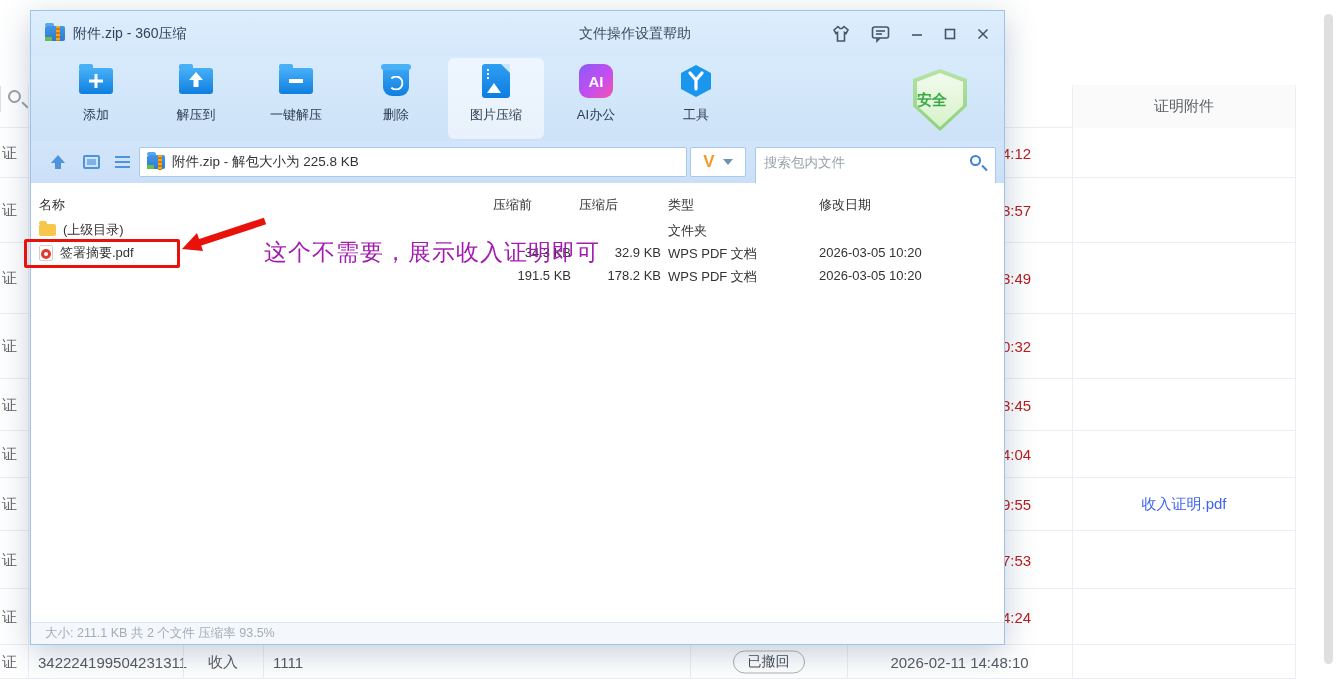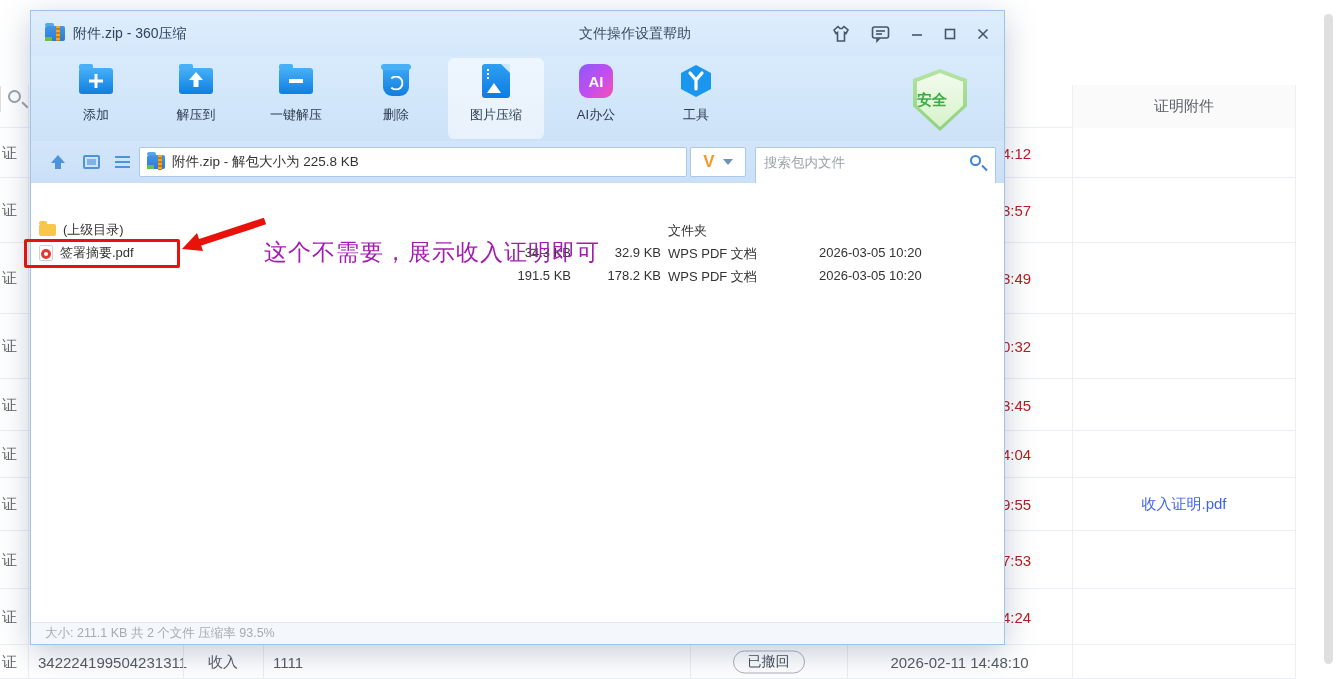--- a/index.html
+++ b/index.html
@@ -370,20 +370,27 @@
         <span class="v-letter">V</span>
         <div class="v-caret"></div>
       </div>
       <div class="searchbox">
         <input type="text" placeholder="搜索包内文件" style="">
         <div class="search-mag"></div>
       </div>
     </div>
 
     <div class="filelist">
+      <div class="fl-header">
+        <span class="fh-name">名称</span>
+        <span class="fh-before">压缩前</span>
+        <span class="fh-after">压缩后</span>
+        <span class="fh-type">类型</span>
+        <span class="fh-date">修改日期</span>
+      </div>
       <div class="fl-rows">
         <div class="fl-row">
           <div class="c-name">
             <div class="ic-folder-s"></div>
             <span>(上级目录)</span>
           </div>
           <span class="c-type">文件夹</span>
         </div>
         <div class="fl-row">
           <div class="c-name">

